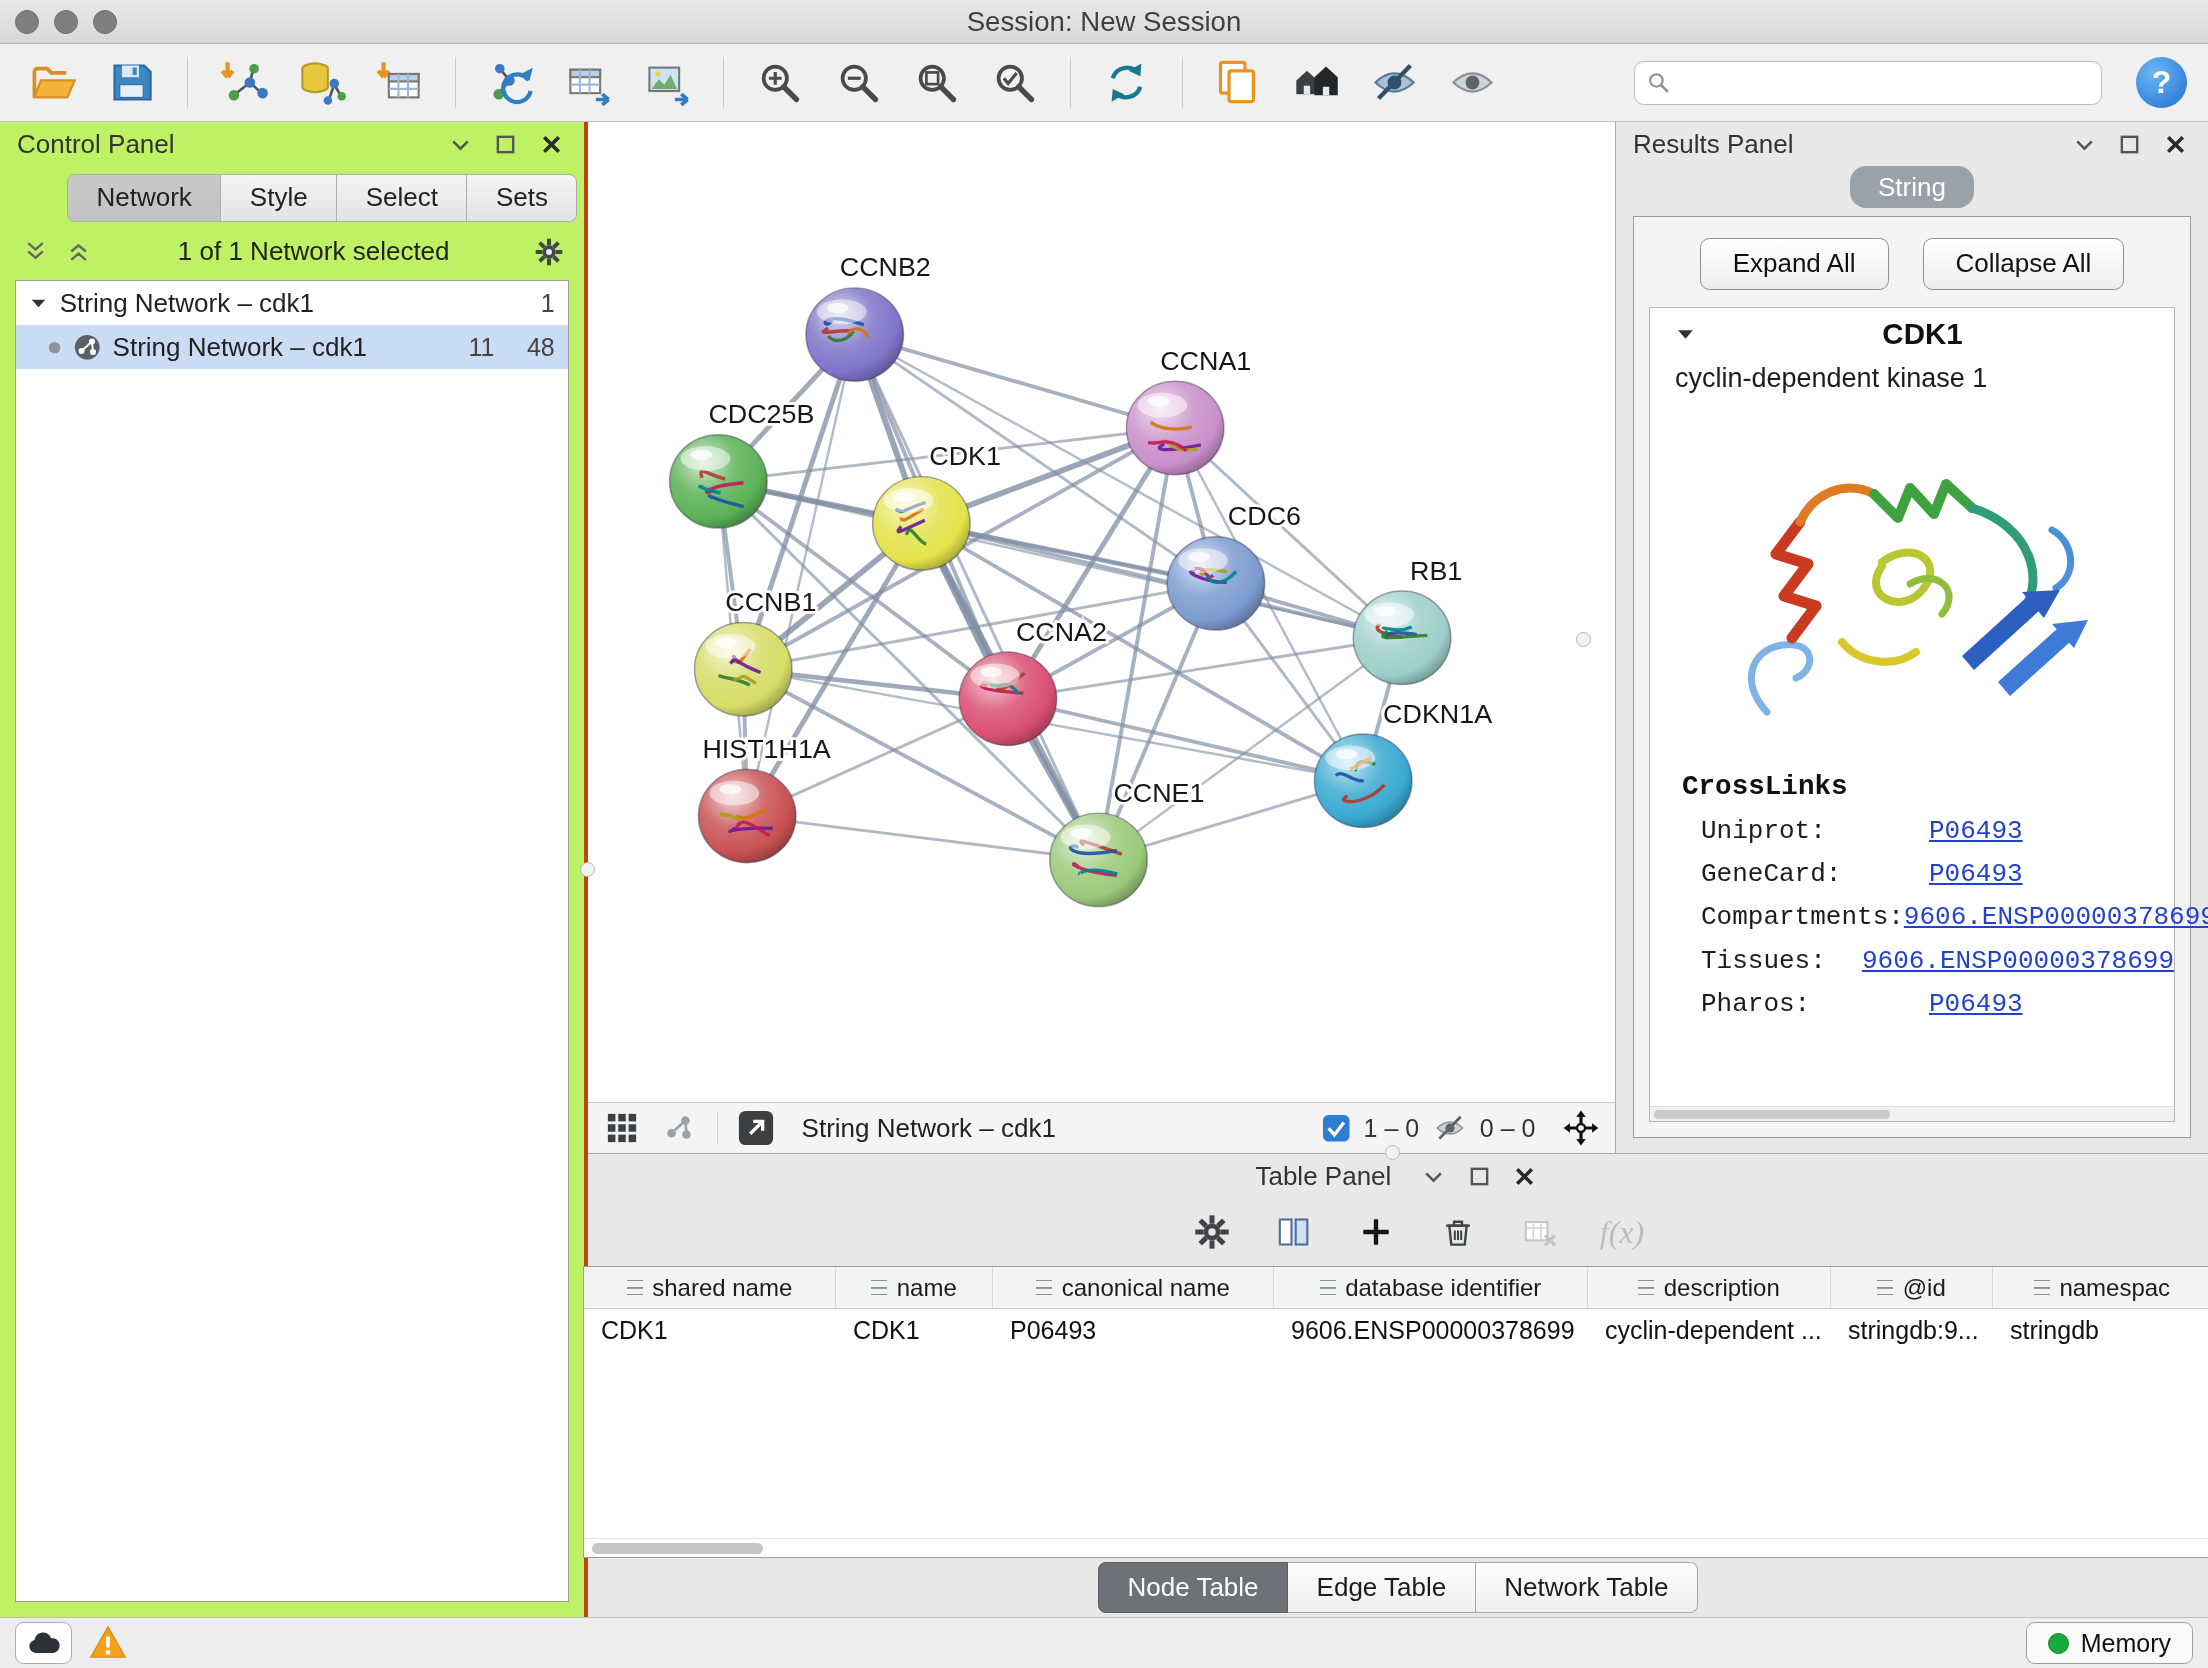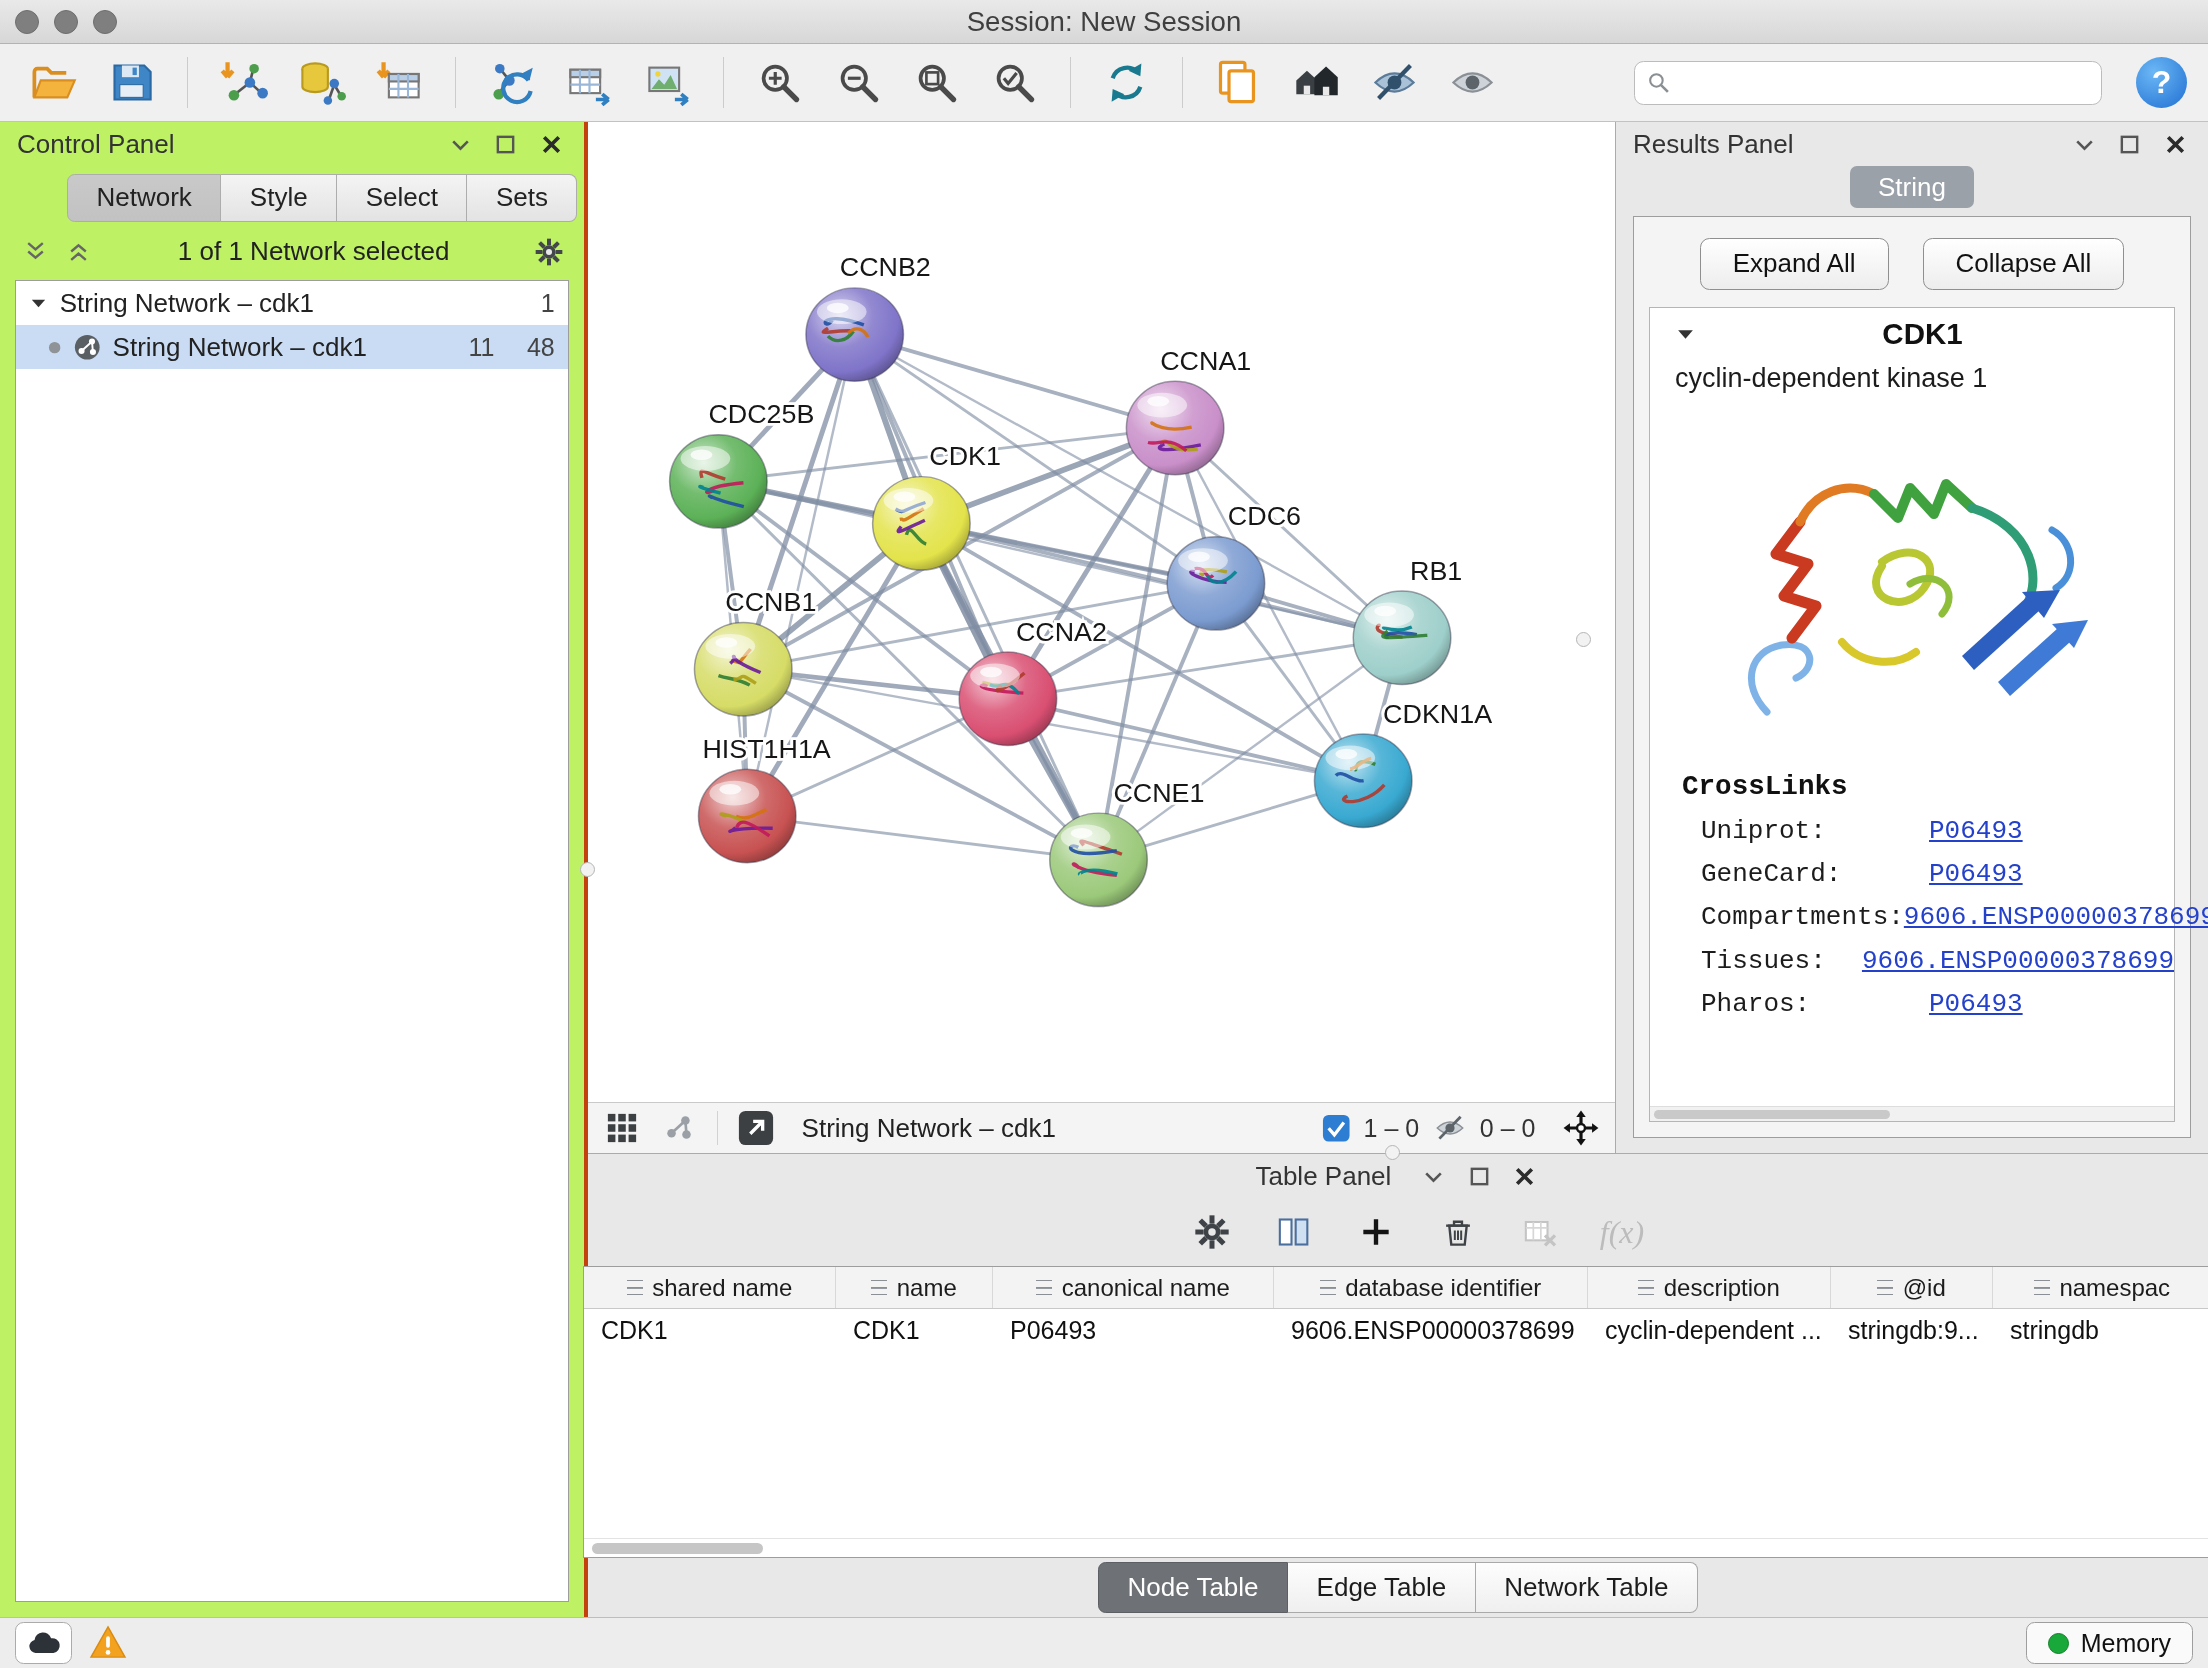--- a/index.html
+++ b/index.html
@@ -65,21 +65,21 @@
     display:flex; align-items:center; padding:0 15px; gap:19px; flex:none; }
   .nf-ic { width:38px; height:38px; display:flex; align-items:center; justify-content:center; }
   .nf-sep { width:1px; height:34px; background:#d2d2d2; }
   .nf-title { font-size:26px; color:#222; margin-left:7.6px; }
   .nf-right { margin-left:auto; display:flex; align-items:center; gap:13.3px; }
   .nf-count { font-size:25px; color:#333; }
 
   
   .results-panel { width:592px; flex:none; background:#e8e8e8; display:flex; flex-direction:column; }
   .string-tab { align-self:center; background:#9aa1a8; color:#fff; font-size:26px;
-    padding:5.7px 28.5px; border-radius:7px; margin-bottom:7.6px; }
+    padding:5.7px 28.5px; border-radius:16px; margin-bottom:7.6px; }
   .results-box { flex:1; margin:0 17px 15px; border:1px solid #9d9d9d; background:#f4f4f4;
     padding:15px; display:flex; flex-direction:column; min-height:0; }
   .rb-buttons { display:flex; justify-content:center; gap:34px; margin:5.7px 0 17px; }
   .rb-btn { background:linear-gradient(#ffffff,#ededed); border:1px solid #8f8f8f; border-radius:9.5px;
     font-size:26px; padding:9.5px 32px; color:#111; }
   .gene-box { flex:1; border:1px solid #b5b5b5; background:#fff; display:flex; flex-direction:column; min-height:0; }
   .gene-header { height:53px; display:flex; align-items:center; padding:0 25px; flex:none; }
   .gene-symbol { flex:1; text-align:center; font-size:29.5px; font-weight:bold; color:#111; }
   .gene-desc { font-size:27px; color:#1c1c1c; padding:1.9px 25px 9.5px; }
   .protein-wrap { display:flex; justify-content:center; padding:7.6px 0 3.8px; }

